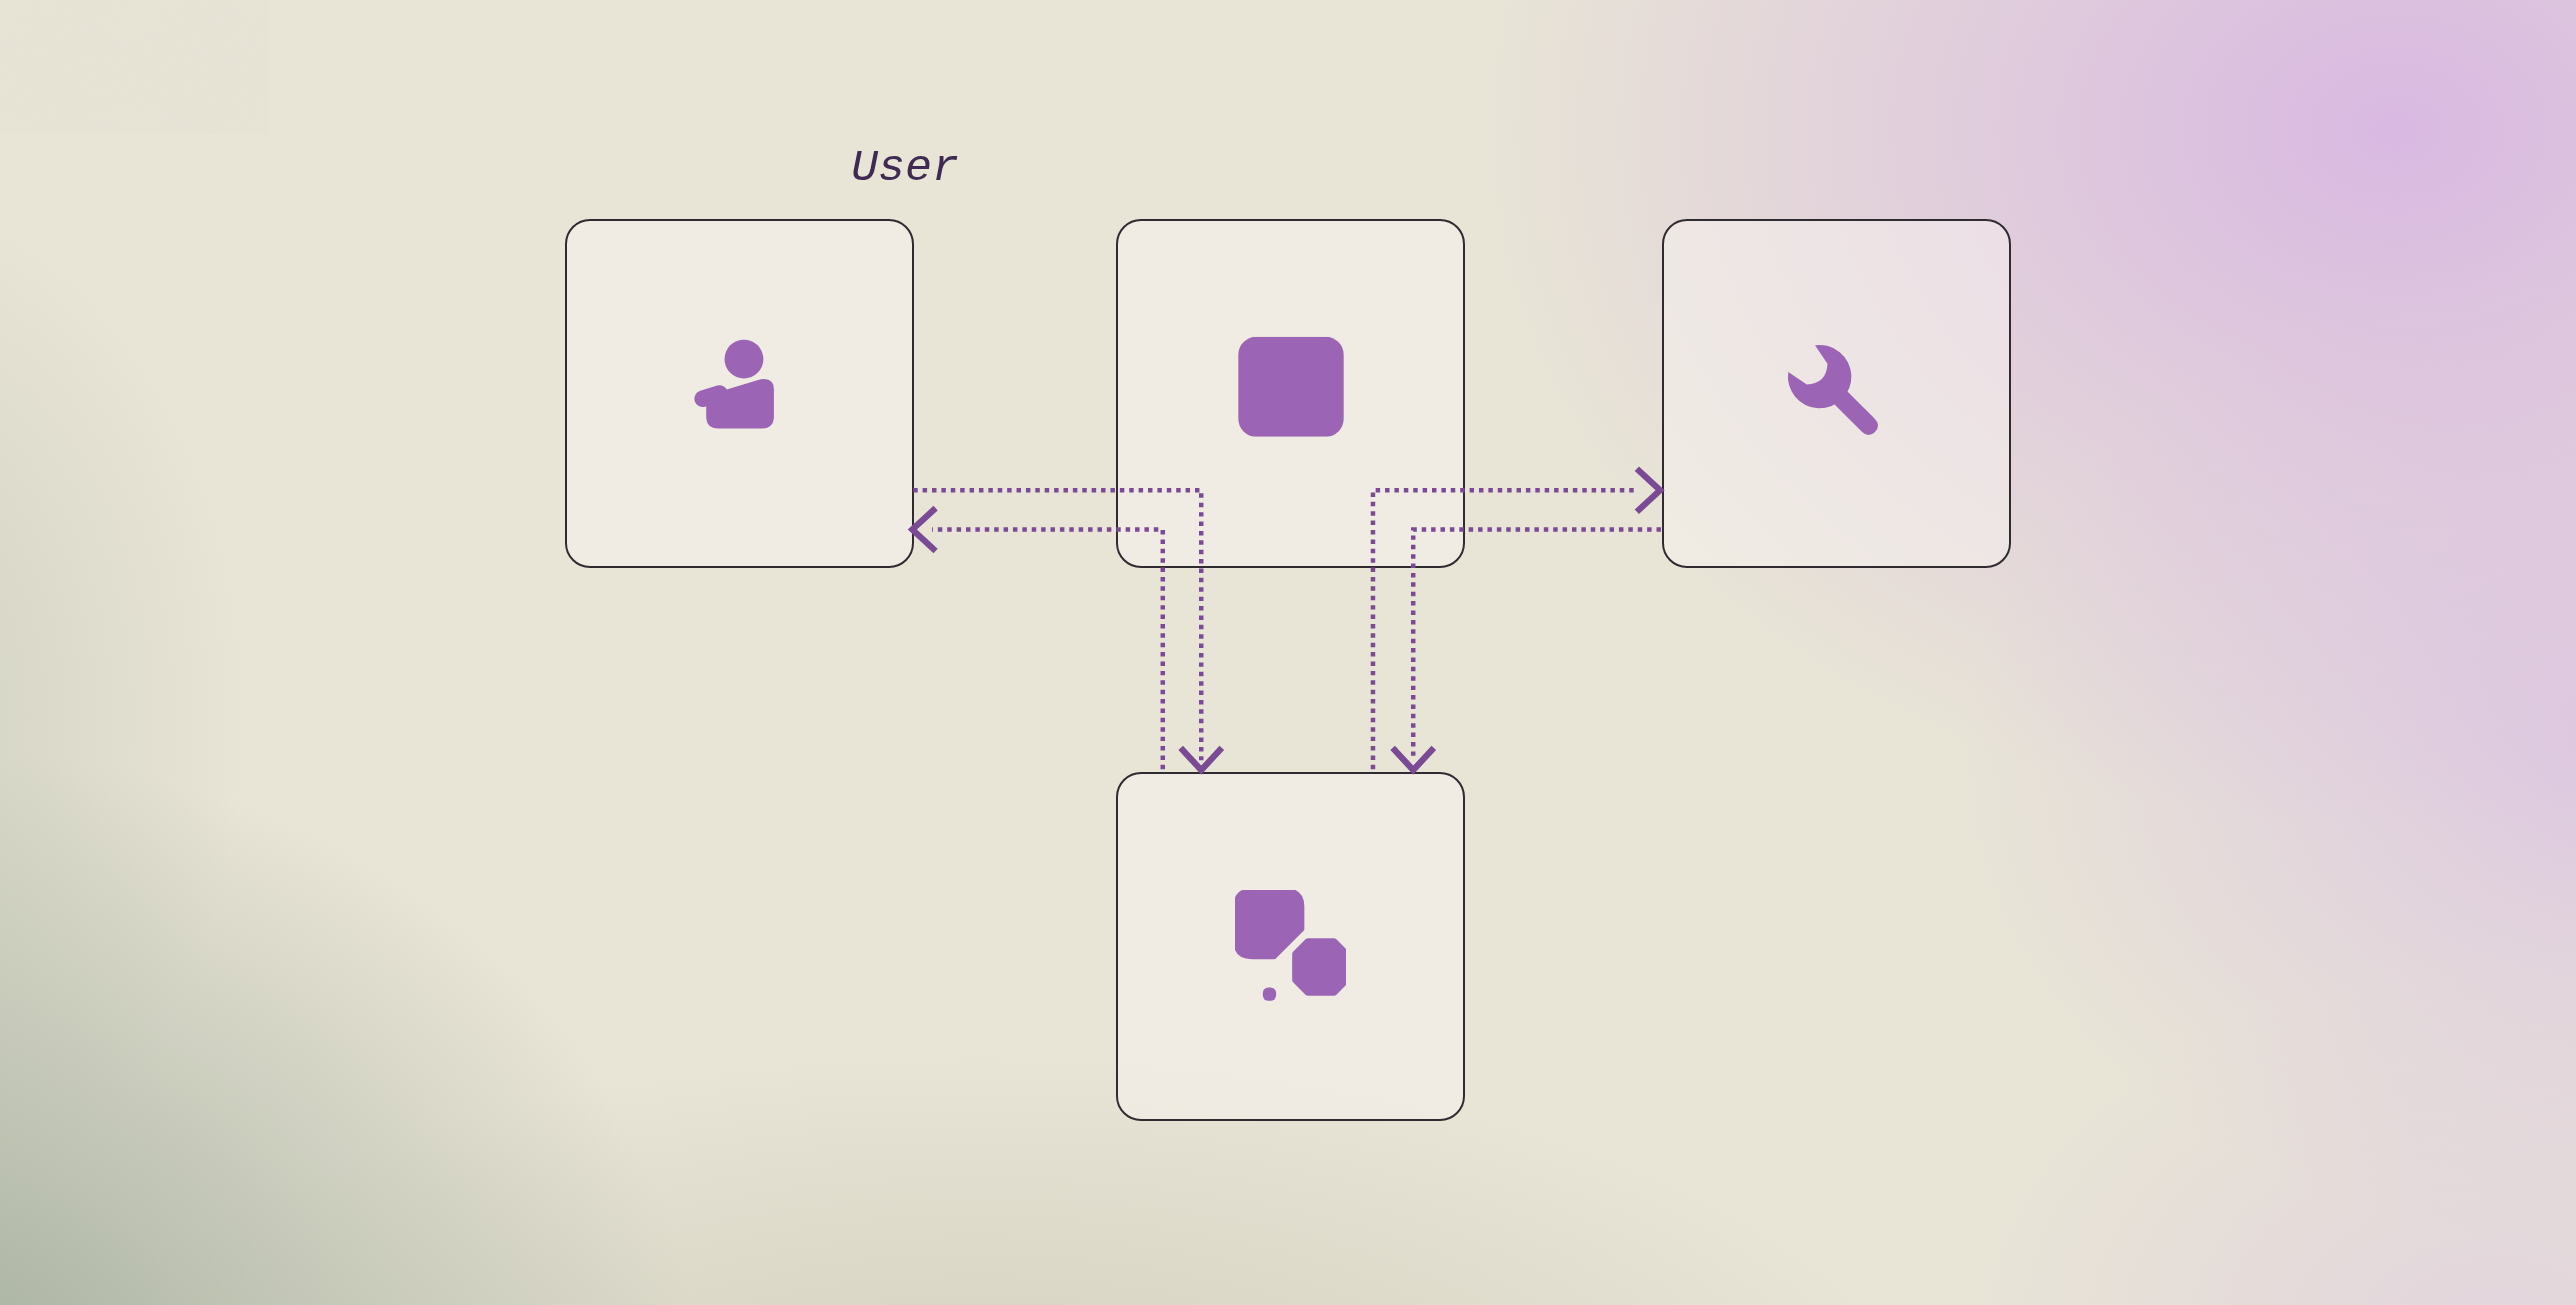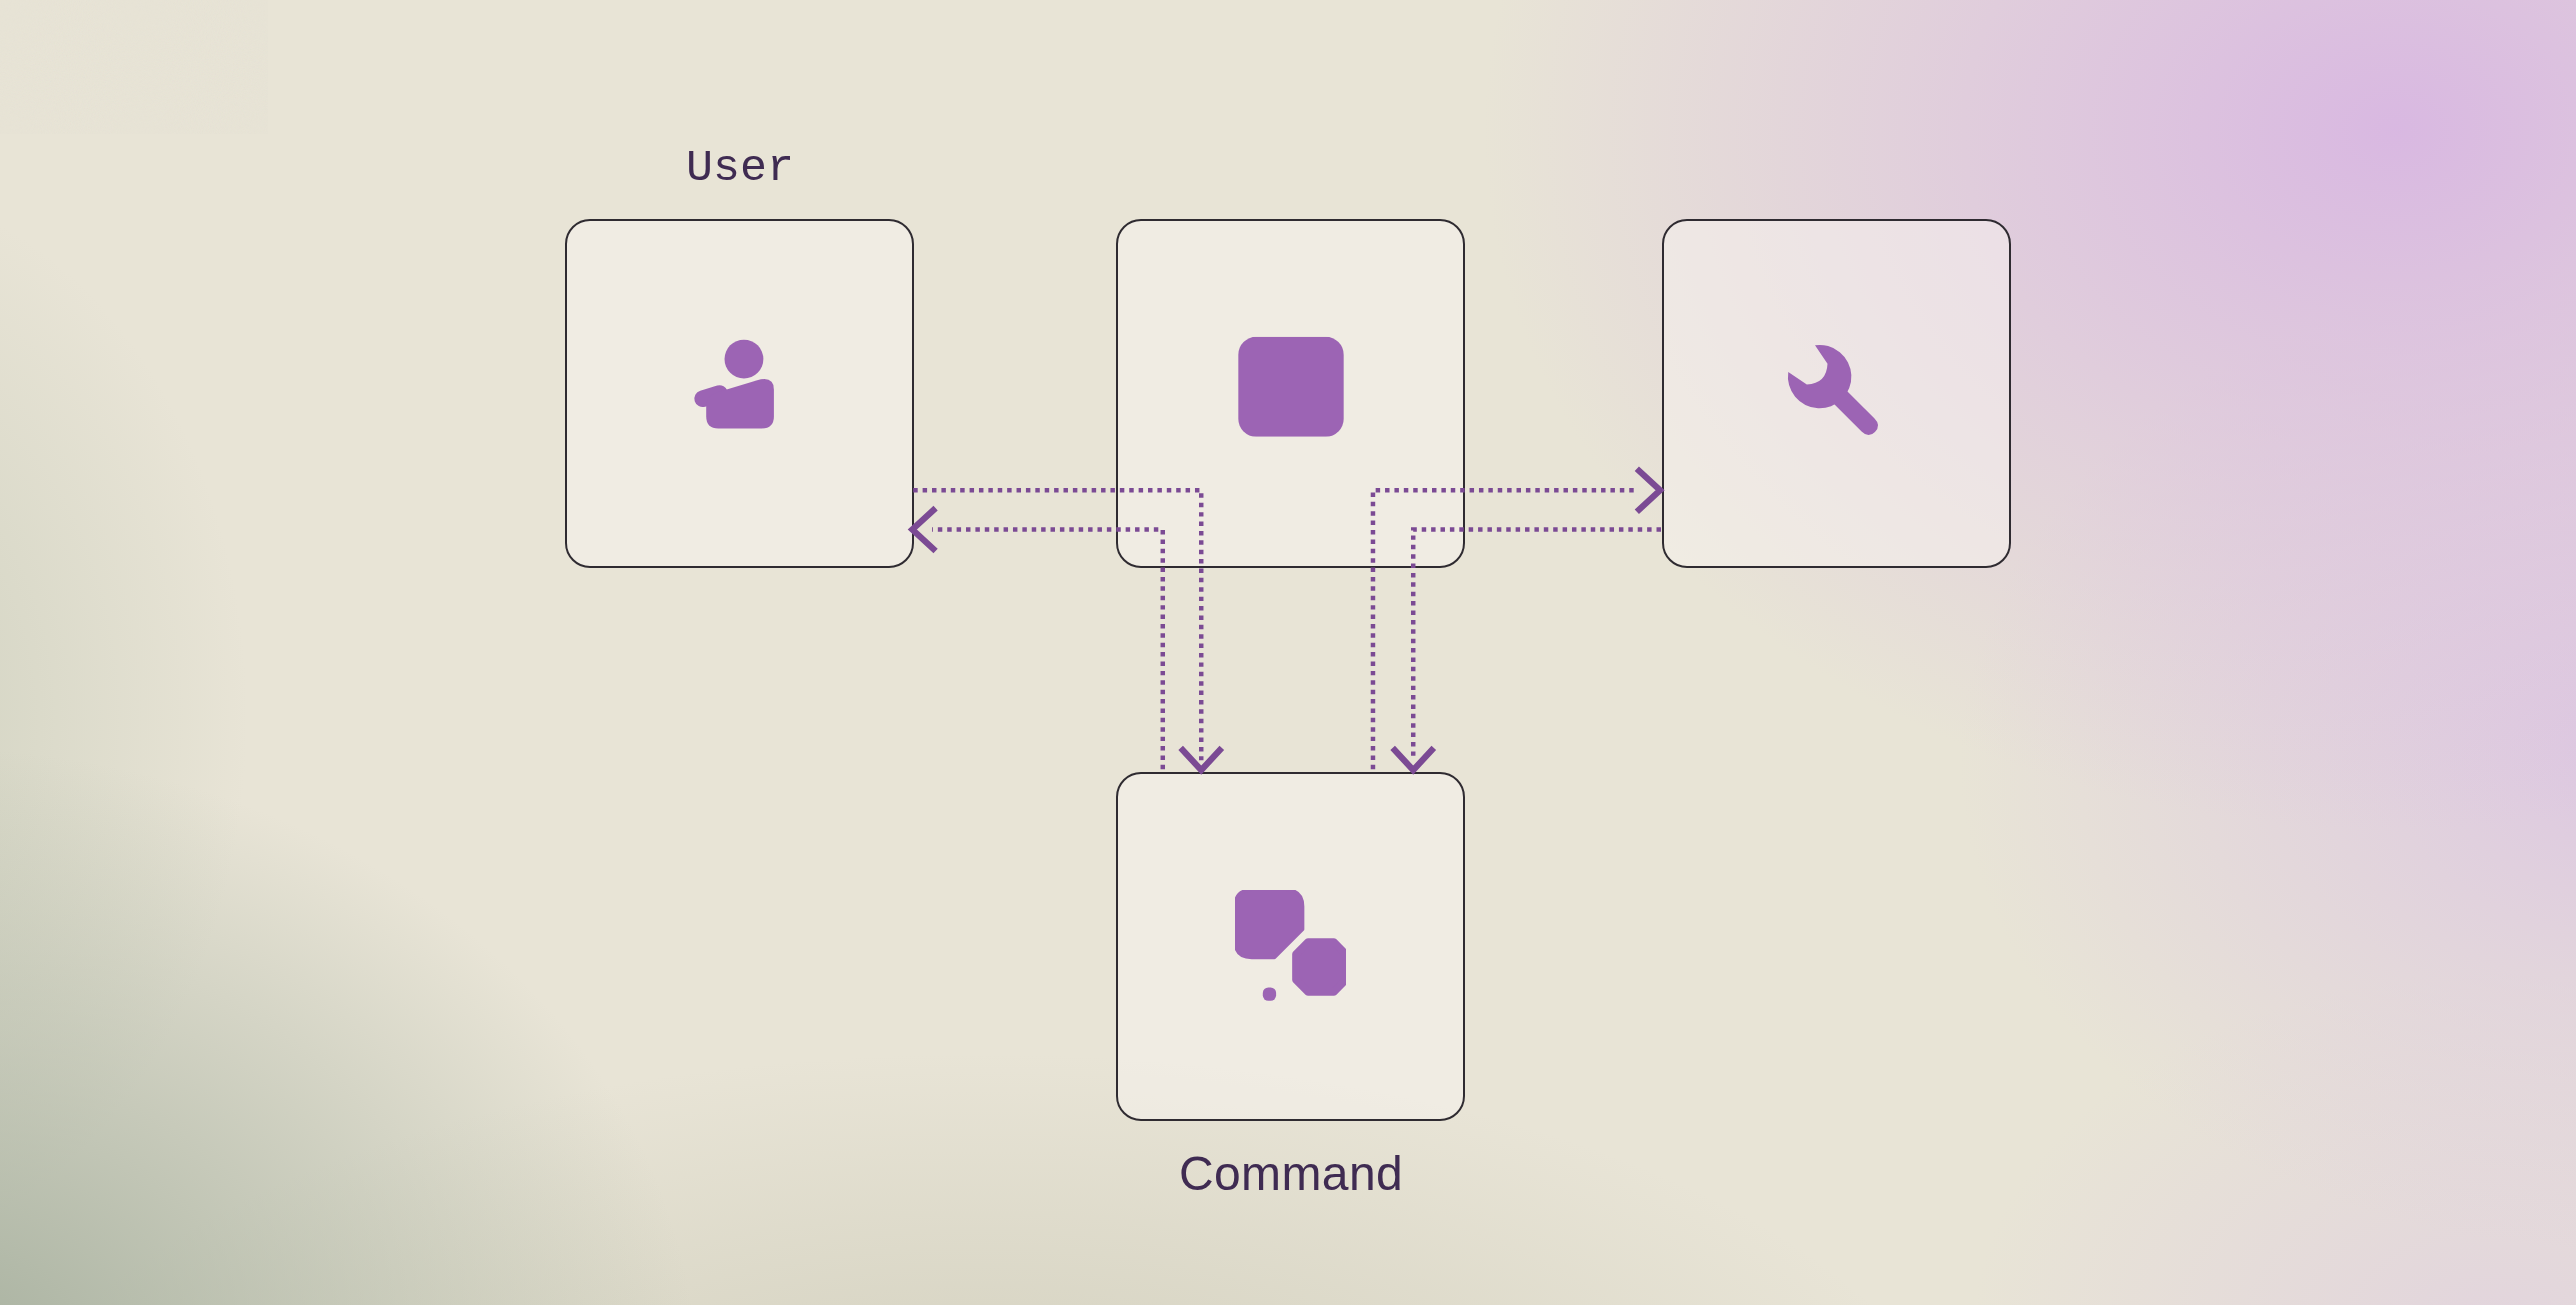--- a/index.html
+++ b/index.html
@@ -21,41 +21,41 @@
   .node {
     position: absolute; width: 349px; height: 349px;
     box-sizing: border-box;
     border: 2.7px solid #2f2b31;
     border-radius: 25px;
     background: rgba(248,244,240,0.5);
     display: flex; align-items: center; justify-content: center;
   }
   .node-label {
     position: absolute; width: 438px; height: 57px;
-    line-height: 57px; text-align: center;
+    line-height: 57px; text-align: right;
     color: #3f2b52;
+    font-style: italic;
   }
   .label-mono { font-family: "Liberation Mono", monospace; font-size: 45px; }
   .label-sans { font-family: "Liberation Sans", sans-serif; font-size: 48px; letter-spacing: 0.4px; }
   .icon-lift { transform: translateY(-7.2px); }
   svg.connectors {
     position: absolute; left: 0; top: 0; width: 2576px; height: 1306px;
     z-index: 5; pointer-events: none;
   }
   .grain {
     position: absolute; inset: 0; z-index: 6; pointer-events: none; opacity: 0.05;
   }
 </style>
 </head>
 <body>
 
 <div class="canvas">
 
   <div class="node-label label-mono" style="left:521px; top:140px;">User</div>
-  <div class="node-label label-sans" style="left:1072px; top:1145px;">Command</div>
 
   <div class="node" style="left:565px; top:219px;">
     <svg class="icon-lift" width="111" height="111" viewBox="0 0 100 100">
       <g fill="#9c64b4">
         <circle cx="54" cy="25.5" r="17.5"></circle>
         <rect x="9" y="51.5" width="31" height="15" rx="7.5" transform="rotate(-17 24 59)"></rect>
         <path d="M 31,88 Q 20,88 20,77 L 20,68 Q 20,58.5 29.5,55.5 L 66,44.5 Q 81,40.5 81,53 L 81,77 Q 81,88 70,88 Z"></path>
       </g>
     </svg>
   </div>

